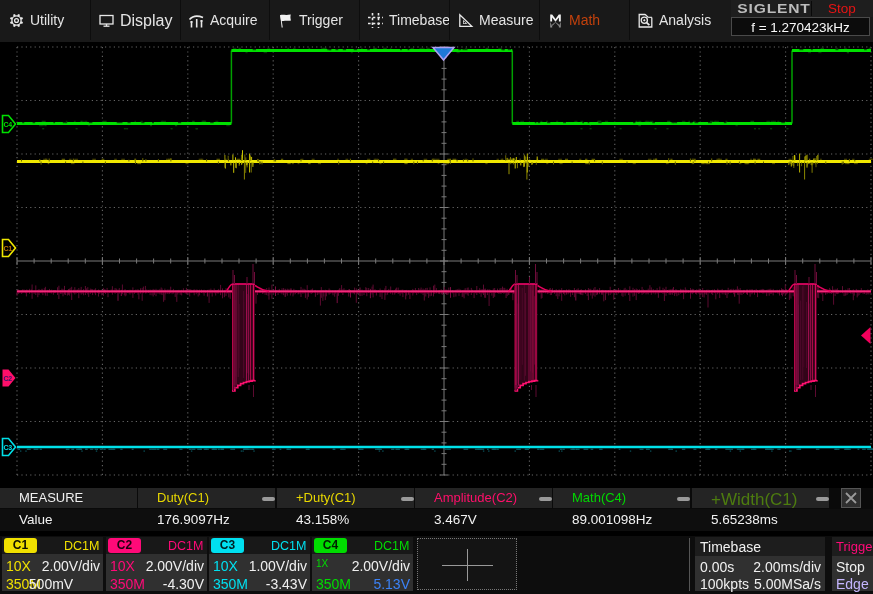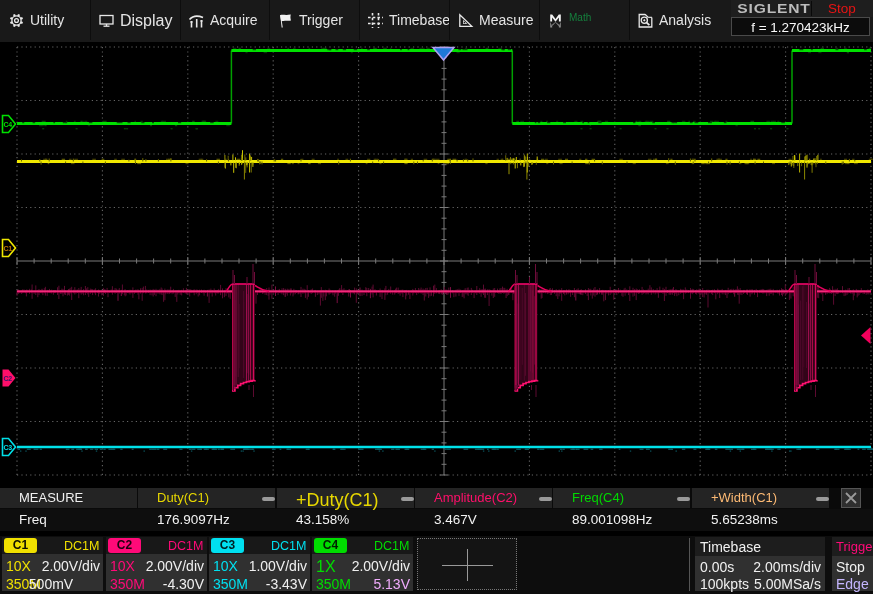--- a/index.html
+++ b/index.html
@@ -57,21 +57,21 @@
     <path d="M2.8 14.3 L2.8 2.8 L14.8 14.3 Z" stroke="#e8e8e8" fill="none" stroke-width="1.3"></path>
     <path d="M6 12 L6 7.8 L10.4 12 Z" fill="#c8c8c8"></path>
     <rect x="6.8" y="10" width="1.2" height="1.2" fill="#1a1a1a"></rect>
   </svg>
 <div style="position:absolute;left:479px;top:12px;font-size:14px;color:#e4e4e4">Measure</div>
 <div style="position:absolute;left:539px;top:0;width:1px;height:40px;background:#0d0d0d"></div>
 <svg width="17" height="17" viewBox="0 0 17 17" style="position:absolute;left:547px;top:12px">
     <path d="M3.2 9.5 L3.2 2.5 L5.2 2.5 L8.5 7 L11.8 2.5 L13.8 2.5 L13.8 9.5 L11.9 9.5 L11.9 5.6 L8.5 9.8 L5.1 5.6 L5.1 9.5 Z" fill="#f2f2f2"></path>
     <path d="M3.2 9.7 L3.2 15.5 L5.2 15.5 L5.2 12.6 L8.5 9.9 L11.9 12.6 L11.9 15.5 L13.8 15.5 L13.8 9.7 L11.8 14.2 L8.5 10.4 L5.1 14.2 Z" fill="#8a8a8a"></path>
   </svg>
-<div style="position:absolute;left:569px;top:12px;font-size:10px;color:#15803d">Math</div>
+<div style="position:absolute;left:569px;top:12px;font-size:14px;color:#c2410c">Math</div>
 <div style="position:absolute;left:629px;top:0;width:1px;height:40px;background:#0d0d0d"></div>
 <svg width="17" height="17" viewBox="0 0 17 17" style="position:absolute;left:637px;top:12px">
     <path d="M8 2.5 L2.2 2.5 L2.2 15 L14.8 15 L14.8 5.5" stroke="#e8e8e8" fill="none" stroke-width="1.3"></path>
     <path d="M8 2.2 L11 5.2 L14.9 5.4" stroke="#e8e8e8" fill="none" stroke-width="1.3"></path>
     <circle cx="7.3" cy="8.3" r="3.1" stroke="#e8e8e8" fill="none" stroke-width="1.3"></circle>
     <line x1="9.6" y1="10.6" x2="12.4" y2="13.2" stroke="#e8e8e8" stroke-width="1.8"></line>
     <path d="M6 8.3 L7.3 7 L8.6 8.3 L7.3 9.6 Z" fill="#e8e8e8"></path>
   </svg>
 <div style="position:absolute;left:659px;top:12px;font-size:14px;color:#e4e4e4">Analysis</div>
 <div style="position:absolute;left:731px;top:0;width:142px;height:17px;background:#1e1e1e"></div>
@@ -1521,39 +1521,39 @@
     <text x="3.4" y="338.7" font-family="Liberation Sans" font-size="7" font-weight="bold" letter-spacing="-0.3" fill="#3a1468">C2</text>
 <polygon points="2.5,396.5 8.5,396.5 15.5,405.0 8.5,413.5 2.5,413.5" fill="#000" stroke="#00e0e8" stroke-width="1.6"></polygon>
     <text x="3.4" y="407.7" font-family="Liberation Sans" font-size="7" font-weight="bold" letter-spacing="-0.3" fill="#00e0e8">C3</text>
 <polygon points="433,5.5 454,5.5 443.5,18" fill="#1e78d7" stroke="#b0a0f0" stroke-width="1.5"></polygon>
 <polygon points="870.5,285 870.5,302 861,293.5" fill="#f2005c"></polygon>
 </svg>
 <div style="position:absolute;left:0;top:488px;width:873px;height:21px;background:#0a0a0a"></div>
 <div style="position:absolute;left:0;top:509px;width:873px;height:22px;background:#0e0e0e"></div>
 <div style="position:absolute;left:0px;top:488px;width:137px;height:20px;background:#242424"></div>
 <div style="position:absolute;left:19px;top:490px;font-size:13px;color:#f0f0f0">MEASURE</div>
-<div style="position:absolute;left:19px;top:512px;font-size:13.5px;color:#f2f2f2">Freq</div>
+<div style="position:absolute;left:19px;top:512px;font-size:13.5px;color:#f2f2f2">Value</div>
 <div style="position:absolute;left:138px;top:488px;width:137px;height:20px;background:#242424"></div>
 <div style="position:absolute;left:157px;top:490px;font-size:13px;color:#e8d800">Duty(C1)</div>
 <div style="position:absolute;left:262px;top:497px;width:13px;height:3.5px;background:#9a9a9a;border-radius:2px"></div>
 <div style="position:absolute;left:157px;top:512px;font-size:13.5px;color:#f2f2f2">176.9097Hz</div>
 <div style="position:absolute;left:277px;top:488px;width:137px;height:20px;background:#242424"></div>
-<div style="position:absolute;left:296px;top:490px;font-size:18px;color:#e8d800">+Duty(C1)</div>
+<div style="position:absolute;left:296px;top:490px;font-size:13px;color:#e8d800">+Duty(C1)</div>
 <div style="position:absolute;left:401px;top:497px;width:13px;height:3.5px;background:#9a9a9a;border-radius:2px"></div>
 <div style="position:absolute;left:296px;top:512px;font-size:13.5px;color:#f2f2f2">43.158%</div>
 <div style="position:absolute;left:415px;top:488px;width:137px;height:20px;background:#242424"></div>
 <div style="position:absolute;left:434px;top:490px;font-size:13px;color:#ff0f6a">Amplitude(C2)</div>
 <div style="position:absolute;left:539px;top:497px;width:13px;height:3.5px;background:#9a9a9a;border-radius:2px"></div>
 <div style="position:absolute;left:434px;top:512px;font-size:13.5px;color:#f2f2f2">3.467V</div>
 <div style="position:absolute;left:553px;top:488px;width:137px;height:20px;background:#242424"></div>
-<div style="position:absolute;left:572px;top:490px;font-size:13px;color:#00d800">Freq(C4)</div>
+<div style="position:absolute;left:572px;top:490px;font-size:13px;color:#00d800">Math(C4)</div>
 <div style="position:absolute;left:677px;top:497px;width:13px;height:3.5px;background:#9a9a9a;border-radius:2px"></div>
 <div style="position:absolute;left:572px;top:512px;font-size:13.5px;color:#f2f2f2">89.001098Hz</div>
 <div style="position:absolute;left:692px;top:488px;width:137px;height:20px;background:#242424"></div>
-<div style="position:absolute;left:711px;top:490px;font-size:13px;color:#fdba74">+Width(C1)</div>
+<div style="position:absolute;left:711px;top:490px;font-size:17px;color:#4d7c0f">+Width(C1)</div>
 <div style="position:absolute;left:816px;top:497px;width:13px;height:3.5px;background:#9a9a9a;border-radius:2px"></div>
 <div style="position:absolute;left:711px;top:512px;font-size:13.5px;color:#f2f2f2">5.65238ms</div>
 <div style="position:absolute;left:841px;top:488px;width:20px;height:20px;background:#2e2e2e;border:1px solid #555"></div>
 <svg width="20" height="20" viewBox="0 0 20 20" style="position:absolute;left:841px;top:488px">
     <path d="M5 5 L15 15 M15 5 L5 15" stroke="#9a9a9a" stroke-width="1.8"></path>
   </svg>
 <div style="position:absolute;left:0;top:536px;width:873px;height:58px;background:#0d0d0d"></div>
 <div style="position:absolute;left:2px;top:537px;width:101px;height:54px;background:#303030"></div>
 <div style="position:absolute;left:2px;top:537px;width:101px;height:17px;background:#181818"></div>
 <div style="position:absolute;left:4px;top:538px;width:33px;height:15px;background:#f0e000;border-radius:3px;text-align:center;font-size:12px;font-weight:bold;color:#101000;line-height:15px">C1</div>
@@ -1575,24 +1575,24 @@
 <div style="position:absolute;left:211px;top:538px;width:33px;height:15px;background:#00e0f0;border-radius:3px;text-align:center;font-size:12px;font-weight:bold;color:#002022;line-height:15px">C3</div>
 <div style="position:absolute;left:271px;top:539px;font-size:12.5px;color:#00e0f0">DC1M</div>
 <div style="position:absolute;left:213px;top:558px;font-size:14px;color:#00e0f0">10X</div>
 <div style="position:absolute;left:209px;top:558px;width:98px;text-align:right;font-size:14px;color:#f0f0f0">1.00V/div</div>
 <div style="position:absolute;left:213px;top:576px;font-size:14px;color:#00e0f0">350M</div>
 <div style="position:absolute;left:209px;top:576px;width:98px;text-align:right;font-size:14px;color:#f0f0f0">-3.43V</div>
 <div style="position:absolute;left:312px;top:537px;width:101px;height:54px;background:#303030"></div>
 <div style="position:absolute;left:312px;top:537px;width:101px;height:17px;background:#181818"></div>
 <div style="position:absolute;left:314px;top:538px;width:33px;height:15px;background:#00dc00;border-radius:3px;text-align:center;font-size:12px;font-weight:bold;color:#002000;line-height:15px">C4</div>
 <div style="position:absolute;left:374px;top:539px;font-size:12.5px;color:#00dc00">DC1M</div>
-<div style="position:absolute;left:316px;top:558px;font-size:16px;color:#00dc00">1X</div>
+<div style="position:absolute;left:316px;top:558px;font-size:10px;color:#00dc00">1X</div>
 <div style="position:absolute;left:312px;top:558px;width:98px;text-align:right;font-size:14px;color:#f0f0f0">2.00V/div</div>
 <div style="position:absolute;left:316px;top:576px;font-size:14px;color:#00dc00">350M</div>
-<div style="position:absolute;left:312px;top:576px;width:98px;text-align:right;font-size:14px;color:#f0abfc">5.13V</div>
+<div style="position:absolute;left:312px;top:576px;width:98px;text-align:right;font-size:14px;color:#3b82f6">5.13V</div>
 <div style="position:absolute;left:417px;top:538px;width:100px;height:52px;border:1px dotted #777;background:#141414"></div>
 <svg width="100" height="52" viewBox="0 0 100 52" style="position:absolute;left:417px;top:538px">
     <path d="M25 27.5 H76 M50.5 11 V43" stroke="#999" stroke-width="1"></path>
   </svg>
 <div style="position:absolute;left:689px;top:538px;width:1px;height:53px;background:#555"></div>
 <div style="position:absolute;left:695px;top:537px;width:130px;height:54px;background:#303030"></div>
 <div style="position:absolute;left:695px;top:537px;width:130px;height:19px;background:#1d1d1d"></div>
 <div style="position:absolute;left:700px;top:539px;font-size:14px;color:#f0f0f0">Timebase</div>
 <div style="position:absolute;left:700px;top:559px;font-size:14px;color:#f0f0f0">0.00s</div>
 <div style="position:absolute;left:695px;top:559px;width:126px;text-align:right;font-size:14px;color:#f0f0f0">2.00ms/div</div>

